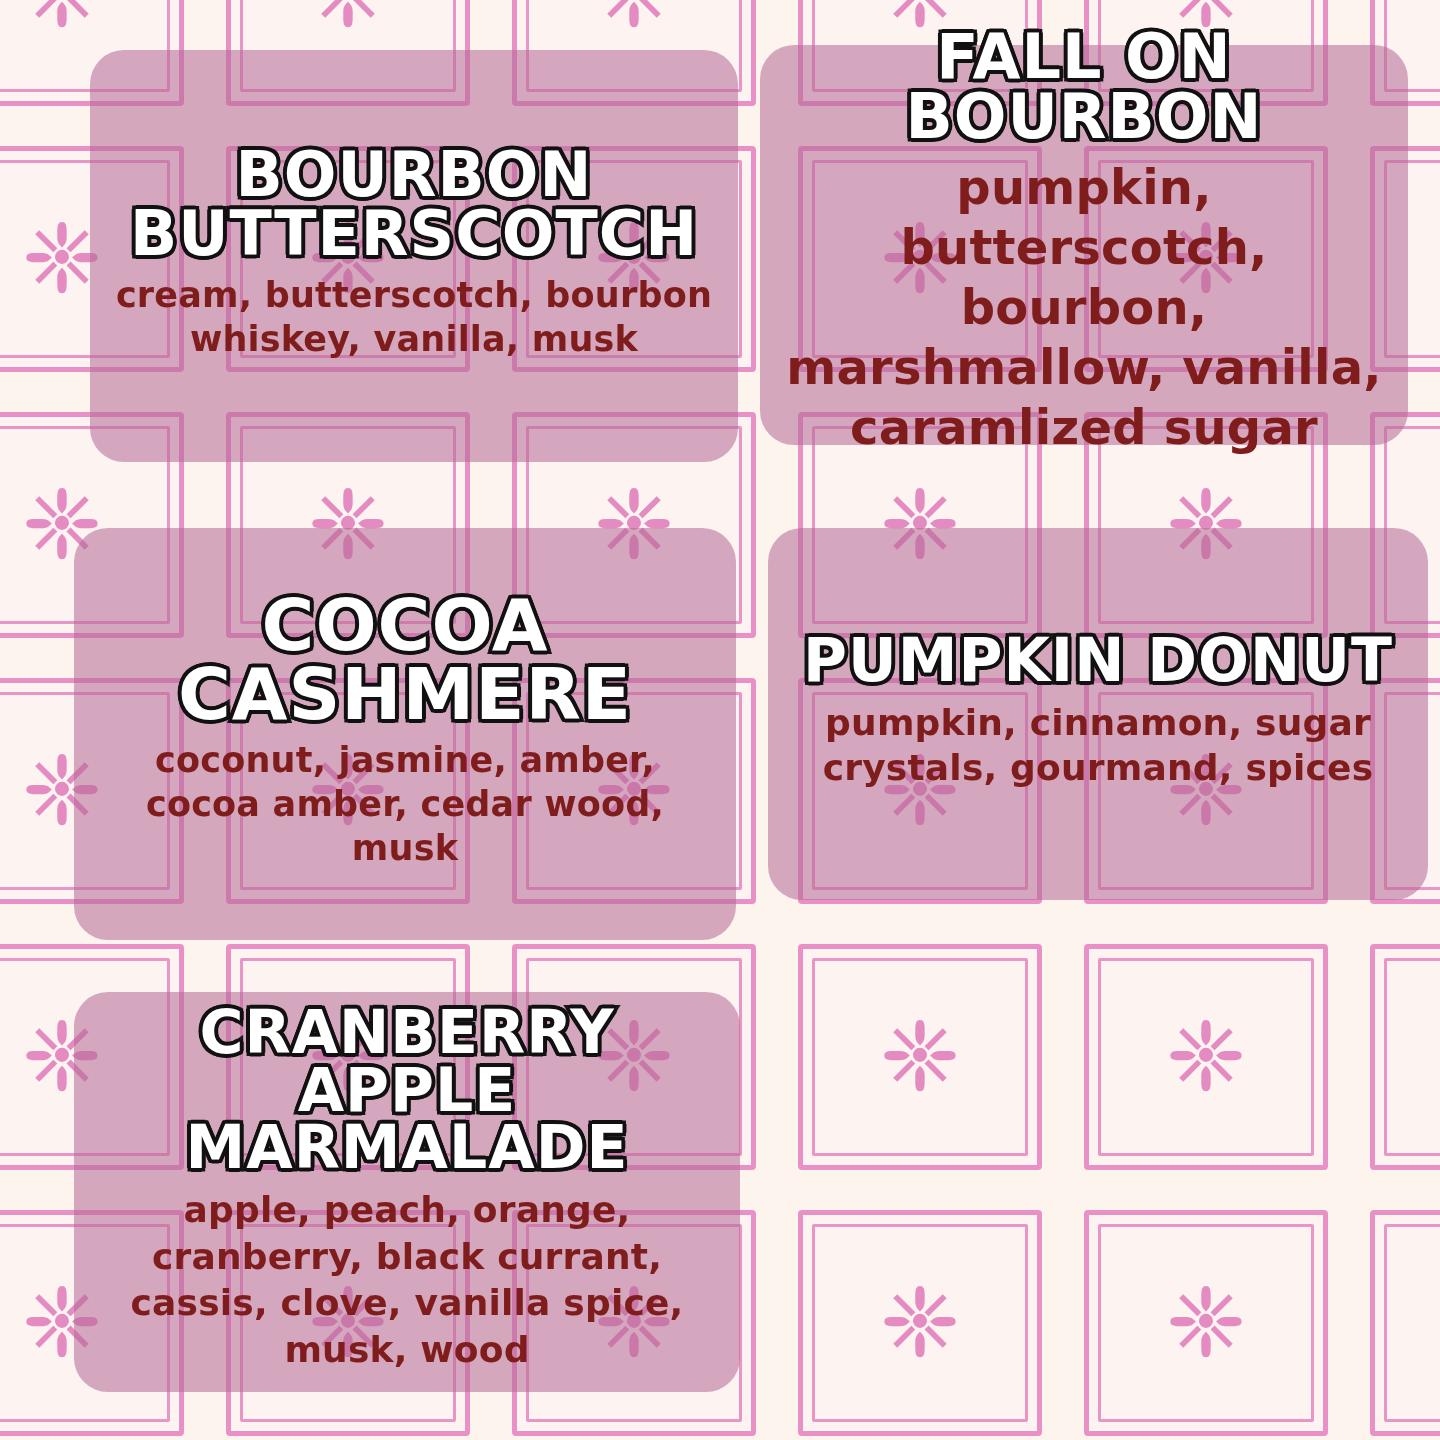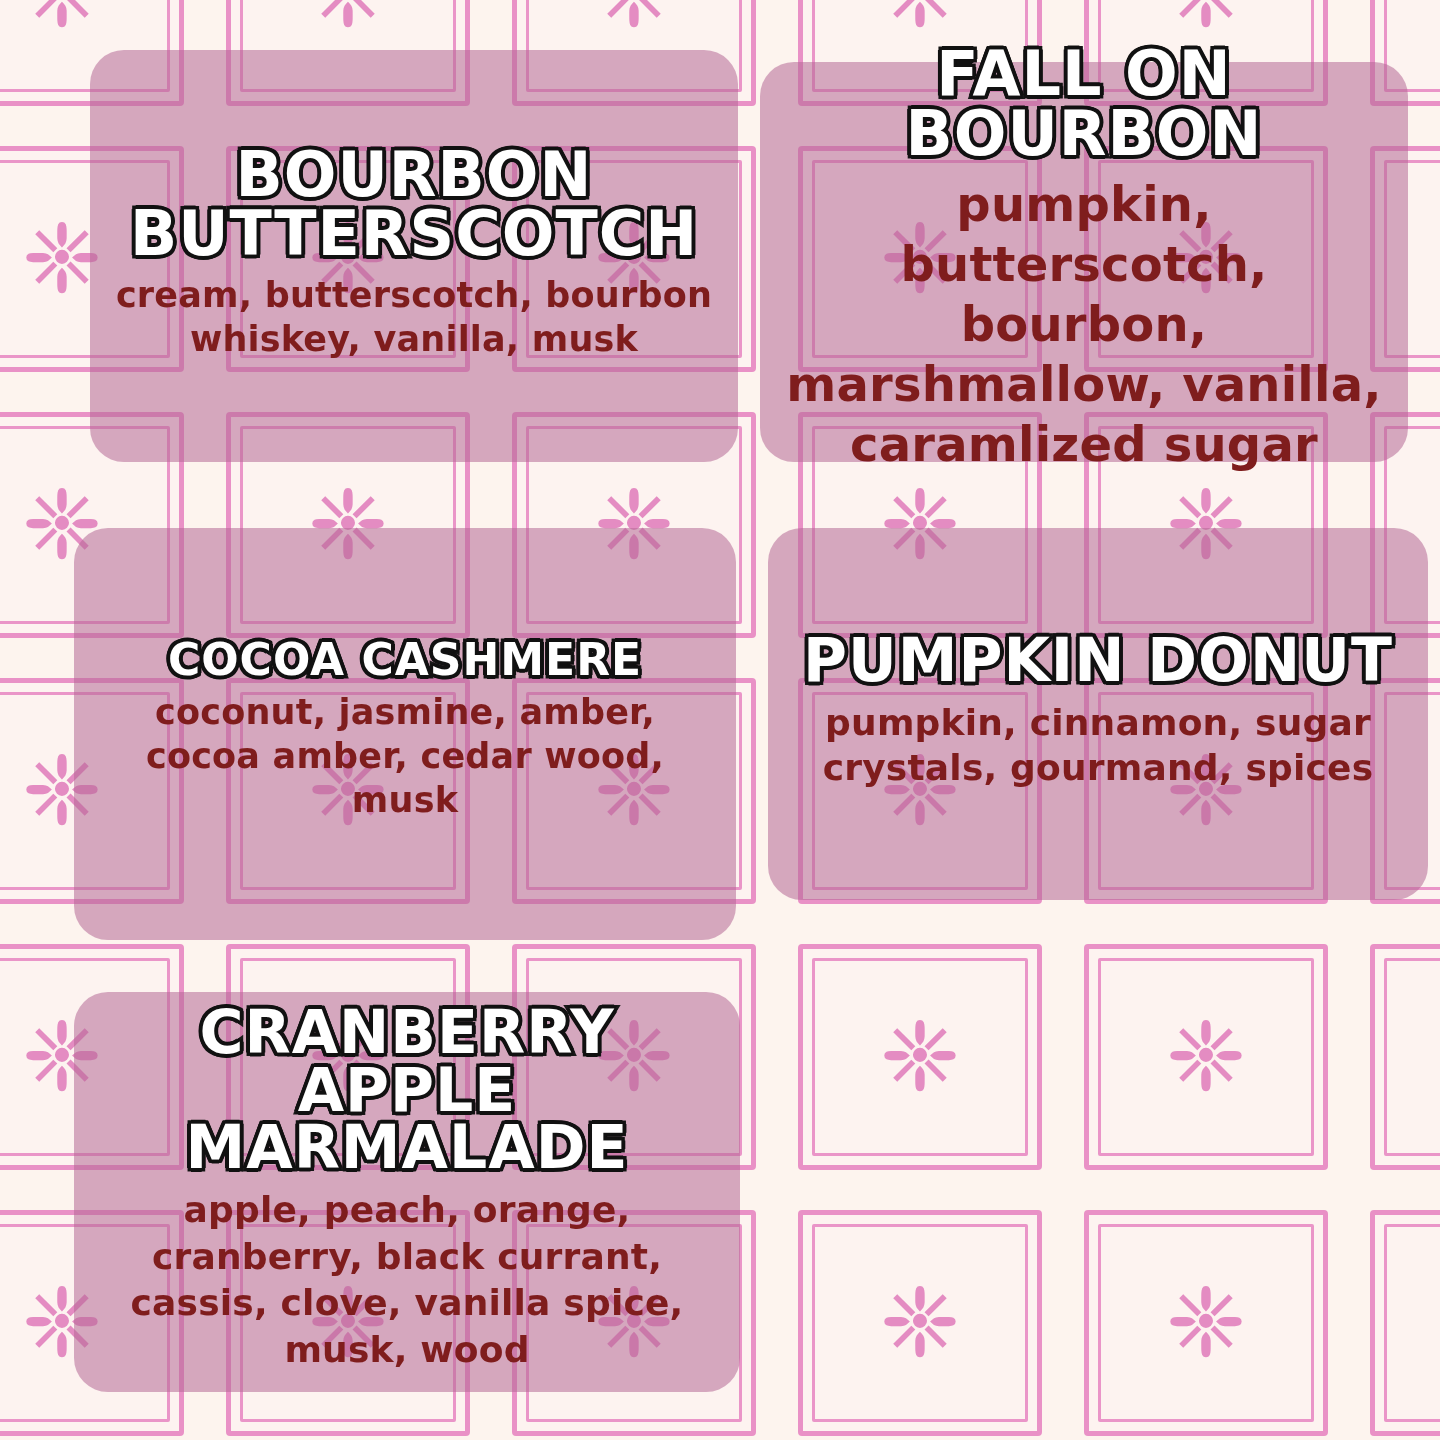--- a/index.html
+++ b/index.html
@@ -87,28 +87,28 @@
     line-height: 1.25;
     text-align: center;
     color: #7f1d1d;
     font-weight: bold;
     margin: 0;
     letter-spacing: 0.2px;
   }
 
   
   #card-bourbon-butterscotch { left: 62px;  top: 50px;   width: 648px; height: 412px; }
-  #card-fall-on-bourbon      { left: 732px; top: 62px;   width: 648px; height: 400px; align-items: flex-end; }
+  #card-fall-on-bourbon      { left: 732px; top: 45px;   width: 648px; height: 400px; align-items: flex-end; }
   #card-cocoa-cashmere       { left: 46px;  top: 528px;  width: 662px; height: 412px; }
   #card-pumpkin-donut        { left: 740px; top: 528px;  width: 660px; height: 372px; }
   #card-cranberry-apple      { left: 46px;  top: 992px;  width: 666px; height: 400px; }
 
   #card-bourbon-butterscotch .card-title { font-size: 62px; }
   #card-fall-on-bourbon .card-title      { font-size: 62px; }
-  #card-cocoa-cashmere .card-title       { font-size: 44px; }
+  #card-cocoa-cashmere .card-title       { font-size: 72px; }
   #card-pumpkin-donut .card-title        { font-size: 60px; }
   #card-cranberry-apple .card-title      { font-size: 60px; }
 
   #card-fall-on-bourbon .card-notes { font-size: 48px; }
   #card-pumpkin-donut .card-notes   { font-size: 36px; }
   #card-cranberry-apple .card-notes { font-size: 36px; line-height: 1.3; }
 </style>
 </head>
 <body>
 

